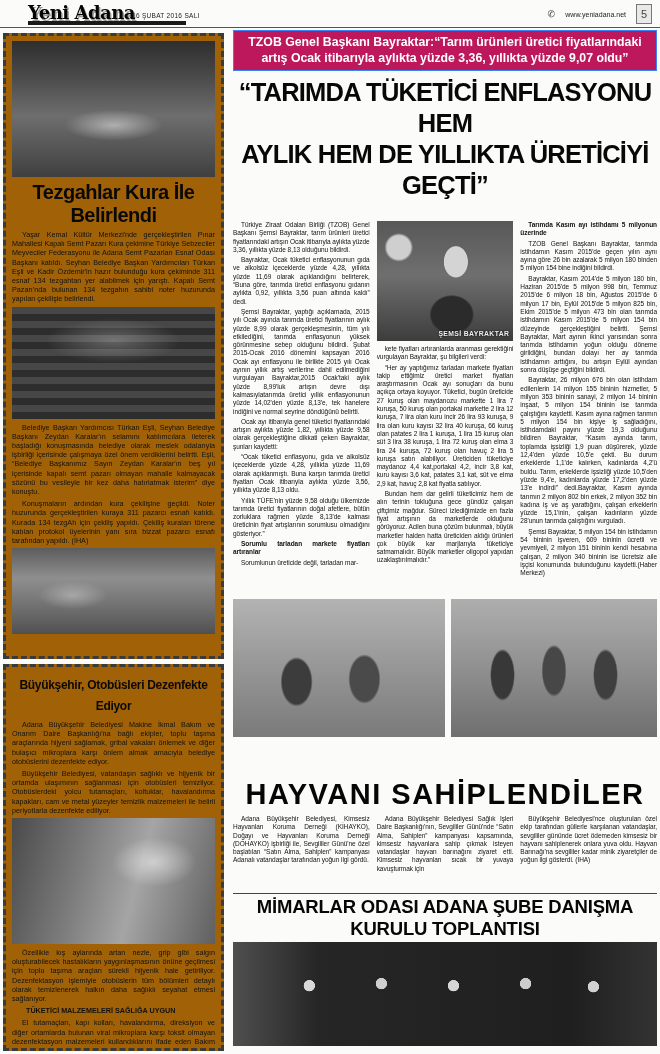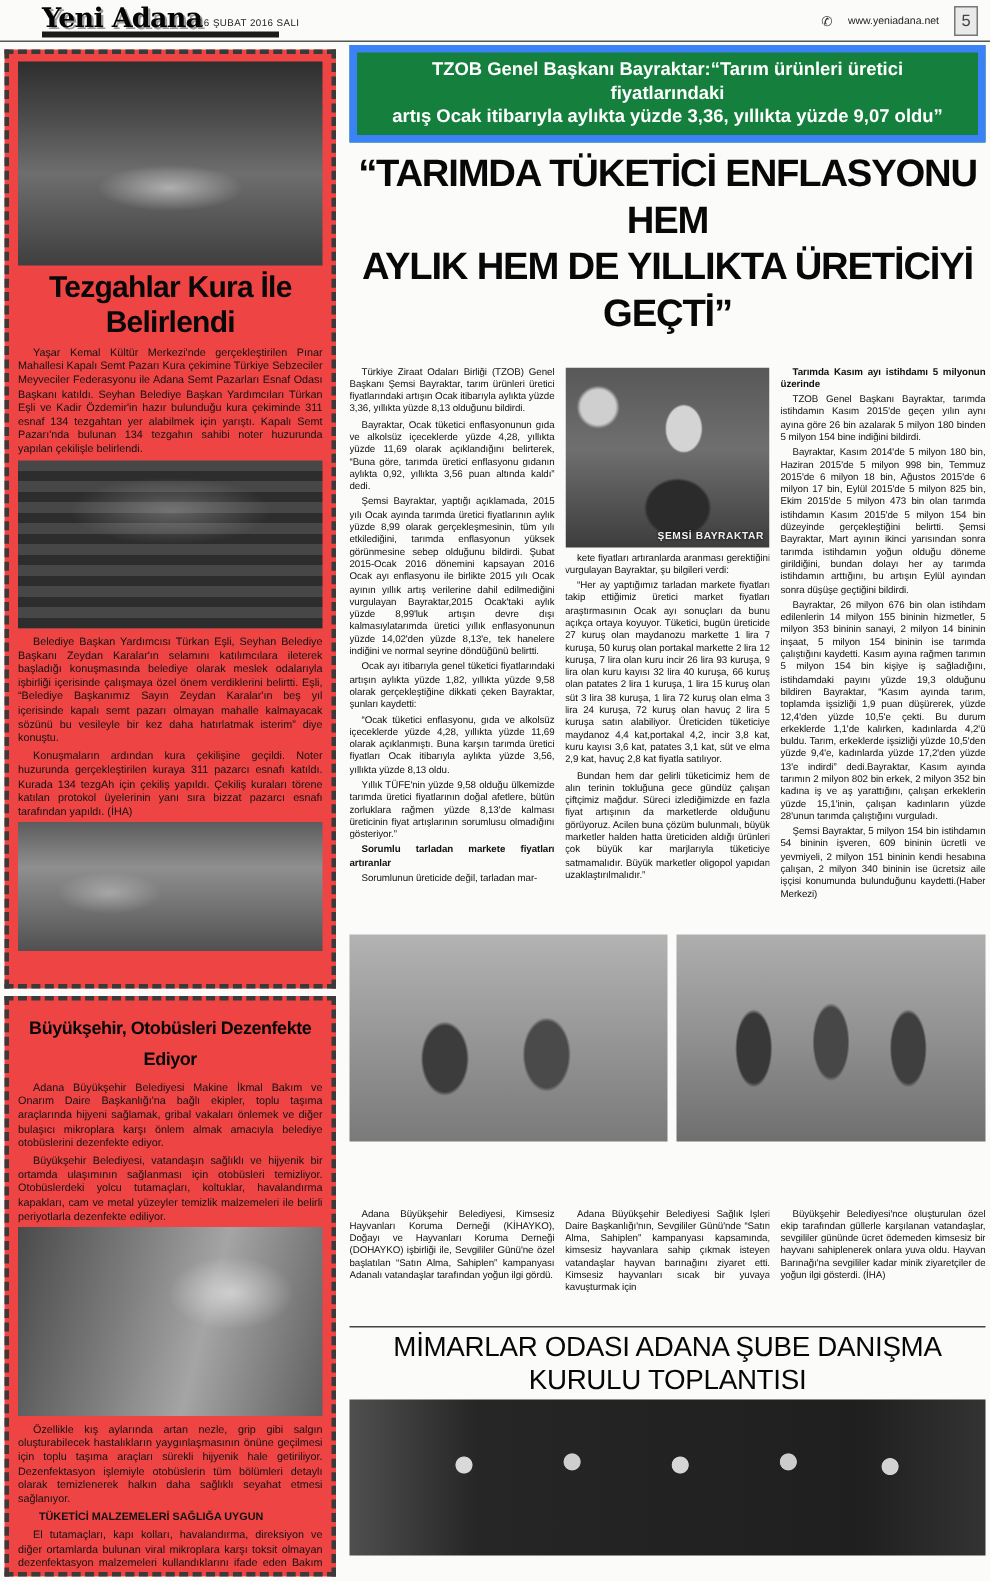--- a/index.html
+++ b/index.html
@@ -10,21 +10,21 @@
   .logo{position:absolute;left:28px;top:2px;font-family:"DejaVu Serif",serif;font-weight:bold;
         font-size:18px;letter-spacing:-0.5px;color:#050505;text-shadow:1.5px 1.5px 0 #9a9a9a;}
   .logo-bar{position:absolute;left:28px;top:21px;width:158px;height:4px;background:#1a1a1a;}
   .m-date{position:absolute;left:132px;top:12px;font-size:6.5px;color:#222;letter-spacing:.3px;}
   .m-site{position:absolute;right:34px;top:11px;font-size:7px;color:#222;}
   .site-icon{position:absolute;right:105px;top:9px;font-size:9px;color:#333;}
   .pagenum{position:absolute;right:8px;top:4px;width:14px;height:18px;border:1px solid #777;
            background:#e9e9e9;font-size:11px;color:#444;text-align:center;line-height:18px;}
   .header-rule{position:absolute;left:0;top:27px;width:660px;height:1px;background:#555;}
   
-  .left-box{position:absolute;left:3px;width:221px;border:3px dashed #3a3a3a;background:#ef4444;
+  .left-box{position:absolute;left:3px;width:221px;border:3px dashed #3a3a3a;background:#a16207;
             padding:5px 6px;box-sizing:border-box;overflow:hidden;}
   .box1{top:33px;height:626px;}
   .box2{top:664px;height:387px;}
   .left-box h2{margin:3px 0 3px;text-align:center;font-weight:900;color:#090909;}
   .box1 h2{font-size:20px;letter-spacing:-0.5px;}
   .box2 h2{font-size:12px;line-height:21px;letter-spacing:-0.3px;}
   .left-box p{margin:0 0 3px;font-size:7.2px;line-height:9.2px;text-align:justify;text-indent:10px;}
   .subhead-caps{font-weight:bold;text-indent:14px !important;}
   
   .photo{position:relative;width:100%;background:#888;margin:0 0 4px;}
@@ -58,36 +58,36 @@
       linear-gradient(180deg,#aeaeae 0%,#909090 50%,#6f6f6f 100%);}
   .ph-meeting{height:104px;margin:2px 0 4px;background:
       radial-gradient(circle 9px at 18% 42%,#d9d9d9 60%,transparent 66%),
       radial-gradient(circle 9px at 35% 40%,#cfcfcf 60%,transparent 66%),
       radial-gradient(circle 9px at 52% 42%,#d6d6d6 60%,transparent 66%),
       radial-gradient(circle 9px at 69% 40%,#cccccc 60%,transparent 66%),
       radial-gradient(circle 9px at 85% 43%,#d2d2d2 60%,transparent 66%),
       linear-gradient(90deg,#4f4f4f 0%,#262626 20%,#1f1f1f 80%,#333 100%);}
   
   .right-area{position:absolute;left:233px;top:30px;width:424px;}
-  .kicker{background:#15803d;border:5px solid #3b82f6;color:#fff;text-align:center;
+  .kicker{background:#be185d;border:1px solid #3b82f6;color:#fff;text-align:center;
           font-size:12.3px;font-weight:bold;line-height:15.5px;padding:4px 12px;}
   .main-headline{margin:6px 0 20px;text-align:center;font-weight:900;font-size:25.5px;
           line-height:31px;letter-spacing:-0.8px;color:#080808;}
   .cols3{display:flex;gap:7px;}
   .col{flex:1 1 0;overflow:hidden;}
   .tzob-cols{height:376px;}
   .tzob-cols p,.sev-cols .col,.mim-cols p,.mim-cols .col{font-size:6.5px;line-height:8.3px;
           text-align:justify;margin:0 0 2px;text-indent:8px;letter-spacing:-0.05px;}
   .bold-sub{font-weight:bold;text-indent:8px !important;}
   .photo-row{display:flex;gap:6px;margin-top:2px;}
   .sev-headline{margin:4px 0 4px;text-align:center;font-weight:900;font-size:29px;
           line-height:33px;letter-spacing:1.5px;color:#060606;}
   .sev-cols{height:74px;margin-top:2px;}
   .rule{border-top:1px solid #444;margin:4px 0 2px;}
-  .mimarlar-headline{margin:1px 0 1px;text-align:center;font-weight:400;font-size:18.5px;
+  .mimarlar-headline{margin:1px 0 1px;text-align:center;font-weight:700;font-size:18.5px;
           letter-spacing:-0.2px;color:#070707;}
 </style>
 </head>
 <body>
 
 <div class="page">
 
   <header class="masthead">
     <span class="logo">Yeni Adana</span>
     <div class="logo-bar"></div>
@@ -158,20 +158,21 @@
       </div>
     </div>
 
     <div class="photo-row">
       <div class="photo ph-dogs1"></div>
       <div class="photo ph-dogs2"></div>
     </div>
 
     <h1 class="sev-headline">
       <br>
+      <span>HAYVANI SAHİPLENDİLER</span>
     </h1>
 
     <div class="cols3 sev-cols">
       <p class="col">Adana Büyükşehir Belediyesi, Kimsesiz Hayvanları Koruma Derneği (KİHAYKO), Doğayı ve Hayvanları Koruma Derneği (DOHAYKO) işbirliği ile, Sevgililer Günü'ne özel başlatılan “Satın Alma, Sahiplen” kampanyası Adanalı vatandaşlar tarafından yoğun ilgi gördü.</p>
       <p class="col">Adana Büyükşehir Belediyesi Sağlık İşleri Daire Başkanlığı'nın, Sevgililer Günü'nde “Satın Alma, Sahiplen” kampanyası kapsamında, kimsesiz hayvanlara sahip çıkmak isteyen vatandaşlar hayvan barınağını ziyaret etti. Kimsesiz hayvanları sıcak bir yuvaya kavuşturmak için</p>
       <p class="col">Büyükşehir Belediyesi'nce oluşturulan özel ekip tarafından güllerle karşılanan vatandaşlar, sevgililer gününde ücret ödemeden kimsesiz bir hayvanı sahiplenerek onlara yuva oldu. Hayvan Barınağı'na sevgililer kadar minik ziyaretçiler de yoğun ilgi gösterdi. (İHA)</p>
     </div>
 
     <div class="rule"></div>
 

